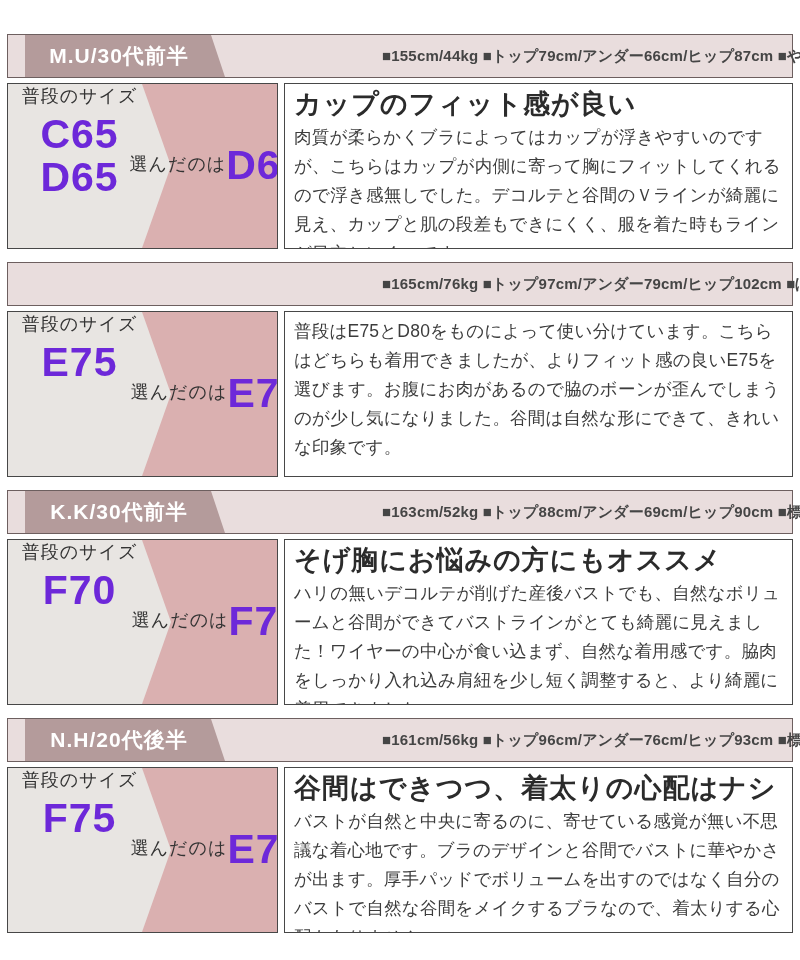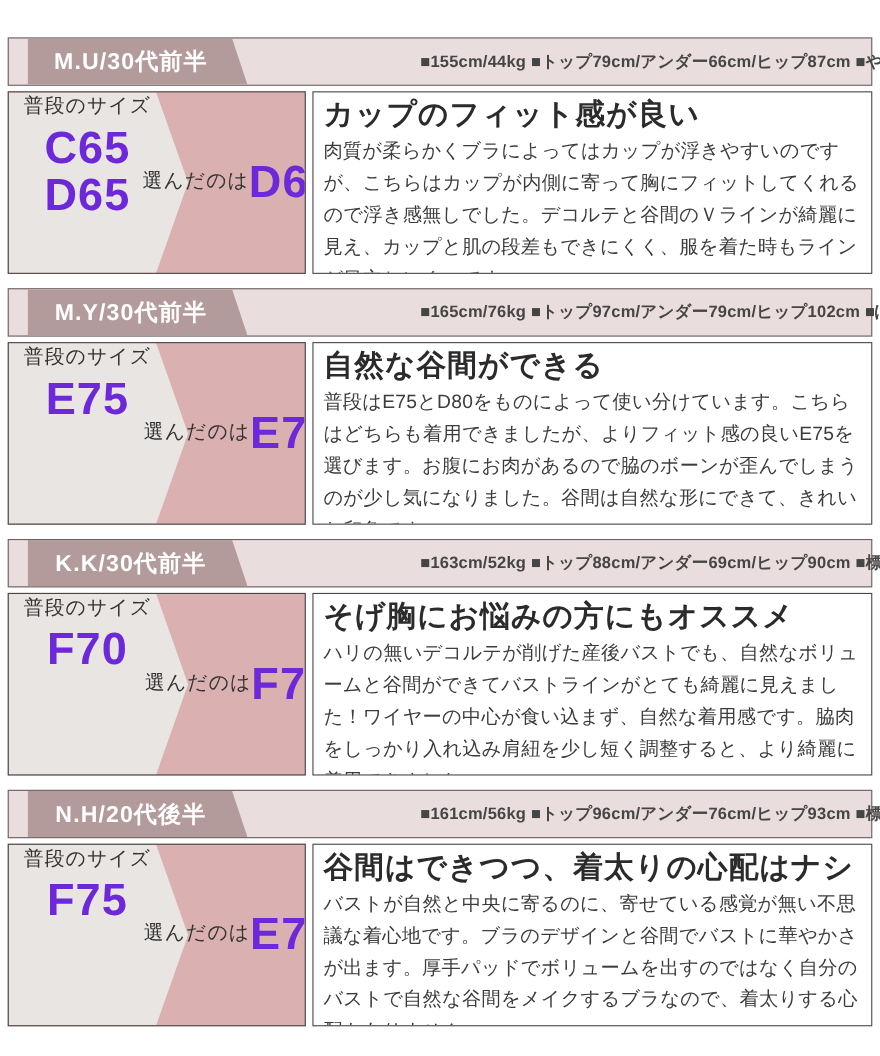--- a/index.html
+++ b/index.html
@@ -157,38 +157,34 @@
       </div>
       <div class="text-box">
         <h2 class="review-title">カップのフィット感が良い</h2>
         <p class="review-body">肉質が柔らかくブラによってはカップが浮きやすいのですが、こちらはカップが内側に寄って胸にフィットしてくれるので浮き感無しでした。デコルテと谷間のＶラインが綺麗に見え、カップと肌の段差もできにくく、服を着た時もラインが目立ちにくいです。</p>
       </div>
     </div>
   </section>
 
   <section class="review-section">
     <div class="band">
-      <div class="name-tag">
-        <span>M.Y/30代前半</span>
-      </div>
       <div class="specs">■165cm/76kg ■トップ97cm/アンダー79cm/ヒップ102cm ■ぽっちゃり</div>
     </div>
     <div class="row">
       <div class="size-panel">
         <div class="usual-area">
           <div class="size-label">普段のサイズ</div>
           <div class="size-value">E75</div>
         </div>
         <div class="chosen-area">
           <div class="size-label">選んだのは</div>
           <div class="size-value">E75</div>
         </div>
       </div>
       <div class="text-box">
-        <h2 class="review-title">自然な谷間ができる</h2>
         <p class="review-body">普段はE75とD80をものによって使い分けています。こちらはどちらも着用できましたが、よりフィット感の良いE75を選びます。お腹にお肉があるので脇のボーンが歪んでしまうのが少し気になりました。谷間は自然な形にできて、きれいな印象です。</p>
       </div>
     </div>
   </section>
 
   <section class="review-section">
     <div class="band">
       <div class="name-tag">
         <span>K.K/30代前半</span>
       </div>

